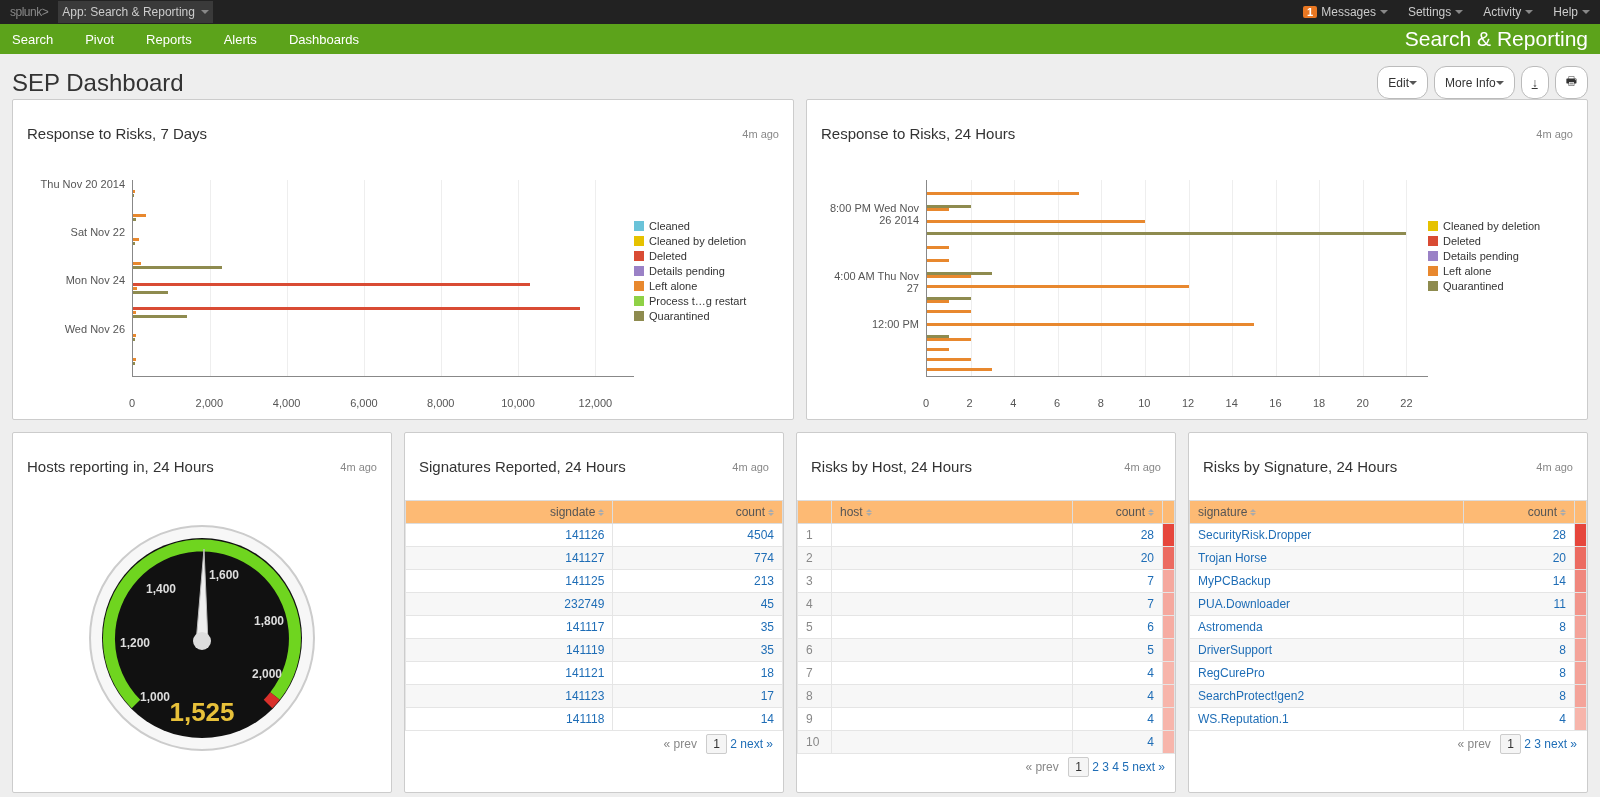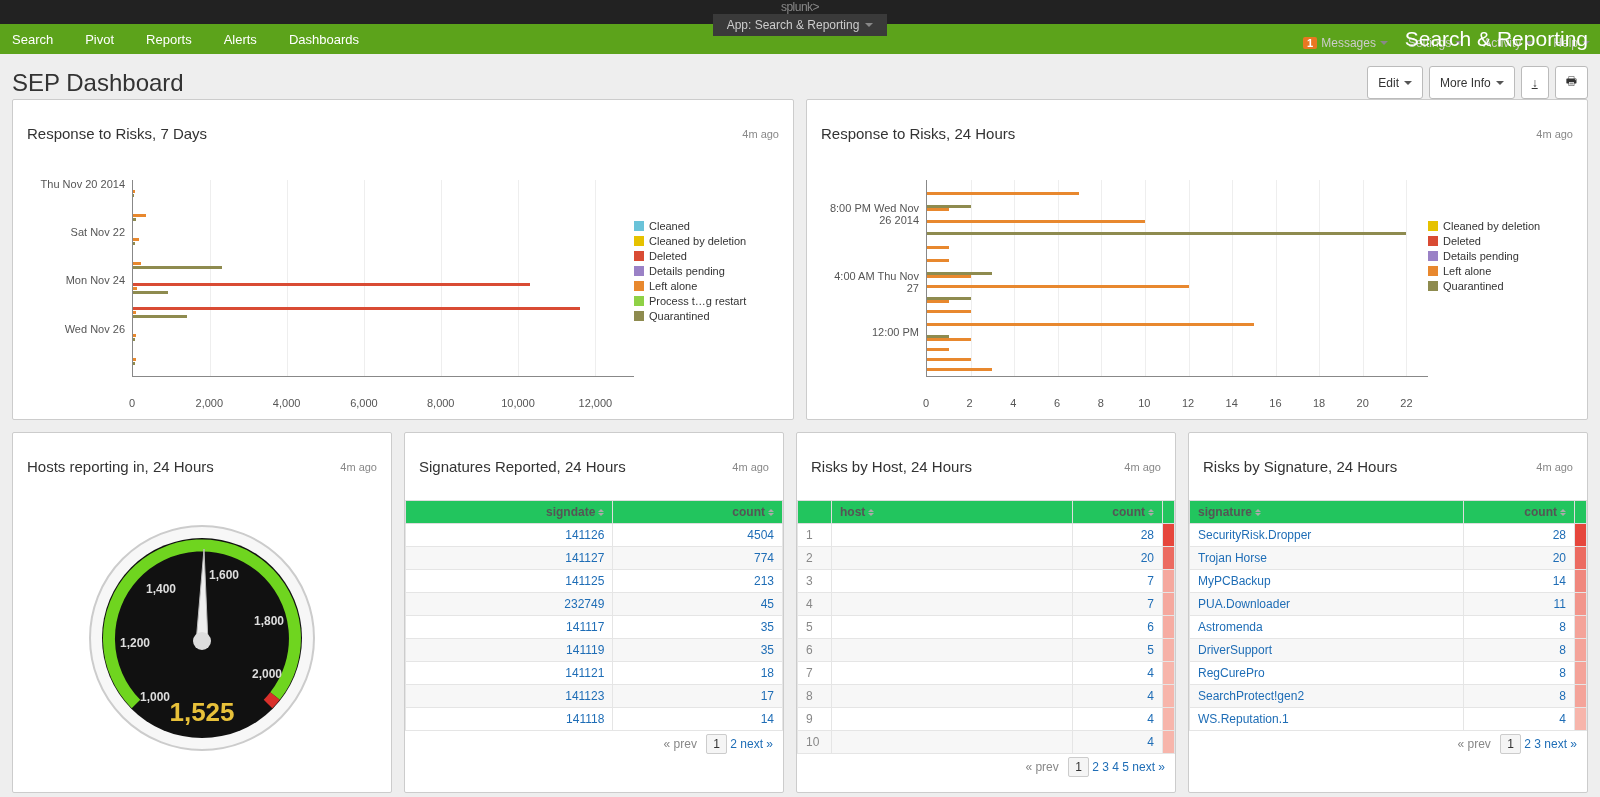--- a/index.html
+++ b/index.html
@@ -1,32 +1,32 @@
 <!DOCTYPE html>
 <html><head>
 <meta charset="utf-8">
 <style>
 * { box-sizing: border-box; margin: 0; padding: 0; }
 body { font-family: "Helvetica Neue", Helvetica, Arial, sans-serif; font-size: 12px; background: #eee; color: #333; width: 1600px; }
-.topbar { background: #222; height: 24px; display: flex; align-items: center; color: #ccc; font-size: 12px; flex-direction: column; }
+.topbar { background: #222; height: 24px; display: flex; align-items: center; color: #ccc; font-size: 12px; }
 .logo { padding: 0 10px; font-weight: bold; color:#ddd; letter-spacing:-.5px; }
 .logo span{ font-weight:normal; color:#888;}
-.appsel { background:#3a3a3a; padding:4px 14px; display:flex; align-items:center; gap:6px; cursor:pointer;}
+.appsel { background:#3a3a3a; padding:4px 4px; display:flex; align-items:center; gap:6px; cursor:pointer;}
 .topbar-right { margin-left:auto; display:flex; }
 .topbar-right .titem { padding:0 10px; display:flex; align-items:center; gap:4px; cursor:pointer; color:#ccc;}
 .msg-badge{ background:#e87722; color:#fff; padding:0 4px; border-radius:2px; font-size:11px; font-weight:bold;}
 .caret{ width:0;height:0;border-left:4px solid transparent;border-right:4px solid transparent;border-top:4px solid #888;display:inline-block;}
 .greenbar { background:#5ca31b; height:30px; display:flex; align-items:center; padding:0 12px; color:#fff;}
 .greenbar a{ color:#fff; text-decoration:none; padding:0 16px; font-size:13px; cursor:pointer;}
 .greenbar .titler{ margin-left:auto; font-size:21px; font-weight:300;}
 .page { padding: 12px; background:#eee;}
 .page-header{ display:flex; align-items:center; margin-bottom:0;}
 .page-title{ font-size:24px; font-weight:300; color:#333;}
 .page-actions{ margin-left:auto; display:flex; gap:6px;}
-.btn{ background:#fff; border:1px solid #bbb; border-radius:3px; padding:5px 10px; font-size:12px; cursor:pointer; display:flex; align-items:center; gap:5px; color:#333;}
+.btn{ background:#fff; border:1px solid #bbb; border-radius:12px; padding:5px 10px; font-size:12px; cursor:pointer; display:flex; align-items:center; color:#333;}
 .btn .caret{ border-top-color:#555;}
 .row{ display:flex; gap:12px; margin-bottom:12px;}
 .panel{ background:#fff; border:1px solid #ccc; border-radius:2px; flex:1; display:flex; flex-direction:column;}
 .panel-header{ display:flex; align-items:center; padding:25px 14px;}
 .panel-title{ font-size:15px; color:#333; font-weight:400;}
 .panel-age{ margin-left:auto; font-size:11px; color:#888;}
 .panel-body{ padding:8px 14px 14px; position:relative;}
 
 .chart{ display:flex; height:230px;}
 .chart-plot{ flex:1; position:relative;}
@@ -37,21 +37,21 @@
 .ylabels div{ position:absolute; right:2px; line-height:1.05; width:100px;}
 .plotarea{ position:absolute; left:105px; right:0; top:5px; bottom:28px; border-left:1px solid #888; border-bottom:1px solid #888;}
 .hbar{ position:absolute; height:3px;}
 .xlabels{ position:absolute; left:105px; right:0; bottom:8px; font-size:11px; color:#555;}
 .xlabels span{ position:absolute; transform:translateX(-50%);}
 .grid{ position:absolute; top:0; bottom:0; width:1px; background:#eee;}
 
 .gauge{ width:250px; height:250px; border-radius:50%; position:relative; margin:5px auto 15px;}
 
 table{ width:100%; border-collapse:collapse; font-size:12px; table-layout:fixed;}
-th{ background:#22c55e; font-weight:bold; color:#555; padding:4px 8px; text-align:right; border:1px solid #ddd; position:relative;}
+th{ background:#fdba74; font-weight:normal; color:#555; padding:4px 8px; text-align:right; border:1px solid #ddd; position:relative;}
 th.l{ text-align:left;}
 td{ border:1px solid #e5e5e5; padding:4px 8px; text-align:right;}
 td.l{ text-align:left;}
 td a{ color:#1e6db6; text-decoration:none;}
 tbody tr:nth-child(even){ background:#f7f7f7;}
 .heat{ width:12px; padding:0;}
 .pager{ text-align:right; padding:6px 10px 4px; font-size:12px; color:#888;}
 .pager span{ padding:2px 6px; cursor:pointer;}
 .pager .cur{ border:1px solid #ccc; background:#f5f5f5; color:#333; border-radius:2px;}
 .pager a{ color:#1e6db6; cursor:pointer;}
@@ -216,21 +216,21 @@
       </div>
       <div class="panel-body">
         <div class="chart">
           <div class="chart-plot">
             <div class="ylabels">
               <div style="top:28px">8:00 PM
 Wed Nov 26
 2014</div>
               <div style="top:96px">4:00 AM
 Thu Nov 27</div>
-              <div style="top:152px">12:00 PM</div>
+              <div style="top:144px">12:00 PM</div>
             </div>
             <div class="plotarea">
               <div class="grid" style="left:8.7%"></div>
                 <div class="grid" style="left:17.4%"></div>
                 <div class="grid" style="left:26.1%"></div>
                 <div class="grid" style="left:34.8%"></div>
                 <div class="grid" style="left:43.5%"></div>
                 <div class="grid" style="left:52.2%"></div>
                 <div class="grid" style="left:60.9%"></div>
                 <div class="grid" style="left:69.6%"></div>

